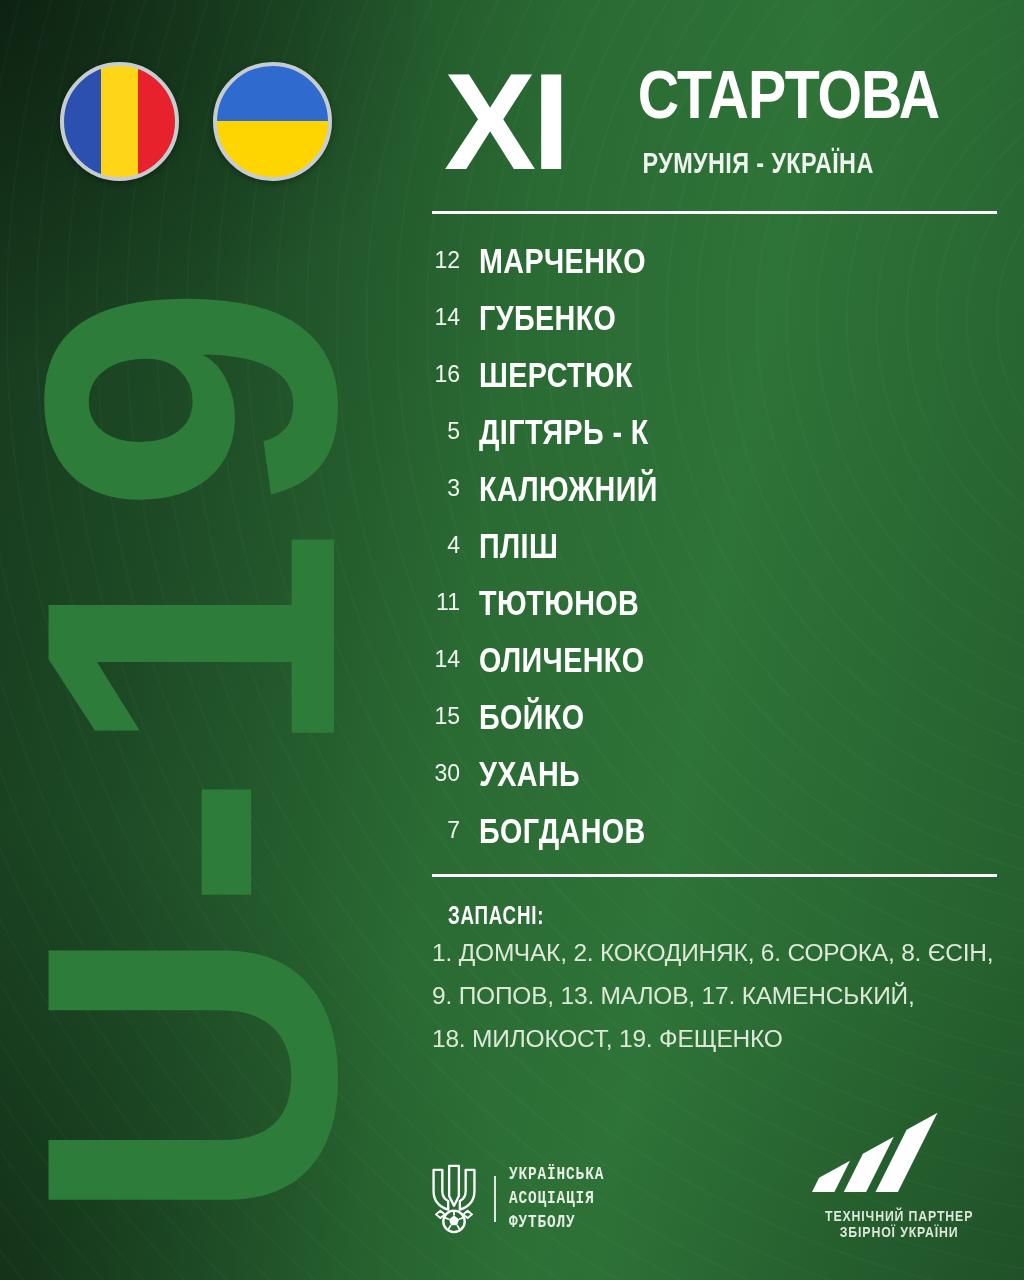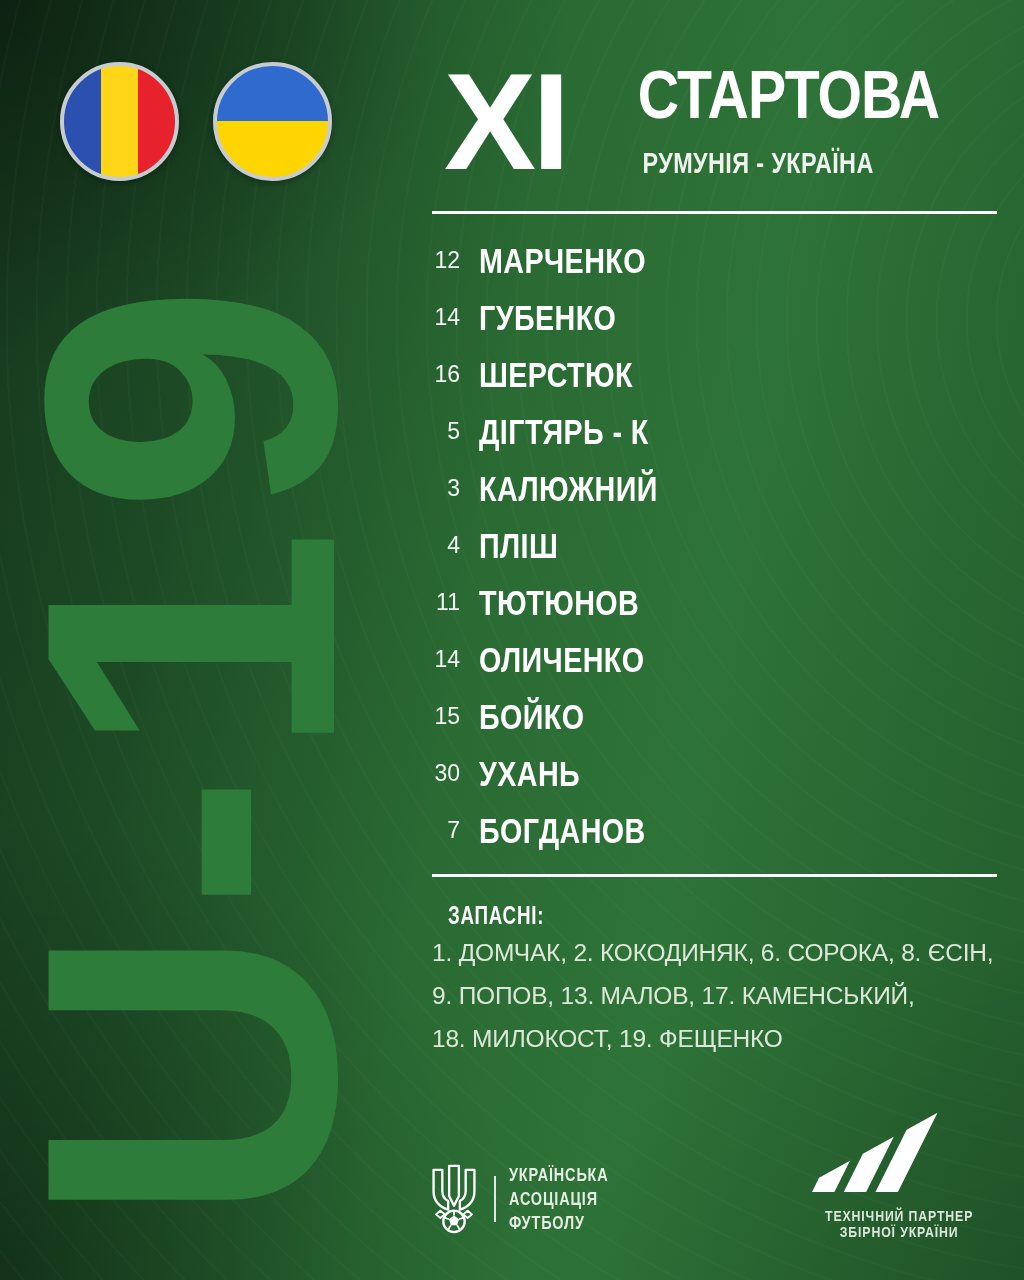--- a/index.html
+++ b/index.html
@@ -42,21 +42,21 @@
   .rule{position:absolute;left:432px;width:565px;height:3px;background:#fdfdfd;z-index:2;}
   .rule1{top:211px;} .rule2{top:874px;}
   .players{position:absolute;left:410px;top:232px;z-index:2;}
   .prow{display:flex;align-items:center;height:57px;}
   .num{width:50px;text-align:right;font-size:23px;font-weight:400;color:#f2f5f1;line-height:57px;}
   .pname{margin-left:19px;font-size:35px;font-weight:700;color:#fff;line-height:57px;
     letter-spacing:0.5px;transform:scaleX(0.82);transform-origin:left center;display:inline-block;white-space:nowrap;}
   .subs-label{left:432px;top:903px;font-size:25px;font-weight:700;letter-spacing:1px;transform:scaleX(0.75);}
   .subs{position:absolute;left:432px;top:931px;z-index:2;color:#dde8d8;
     font-size:24.5px;font-weight:400;line-height:43px;letter-spacing:-0.2px;white-space:nowrap;}
-  .uaf{position:absolute;left:426px;top:1163px;display:flex;align-items:center;z-index:2;}
+  .uaf{position:absolute;left:426px;top:1163px;display:flex;align-items:center;z-index:2;font-family:Liberation Mono, monospace;}
   .uaf-divider{width:2px;height:46px;background:rgba(255,255,255,0.85);margin:0 13px 0 12px;}
   .uaf-text{font-size:18.5px;font-weight:700;letter-spacing:1.1px;line-height:24px;
     color:#e6ede3;transform:scaleX(0.78);transform-origin:left center;white-space:nowrap;}
   .partner{position:absolute;left:812px;top:1108px;width:145px;display:flex;flex-direction:column;align-items:flex-start;z-index:2;}
   .partner-text{margin-top:17px;font-size:14.5px;font-weight:600;letter-spacing:1px;line-height:15.5px;
     text-align:center;color:#dde7da;transform:scaleX(0.85);transform-origin:center top;white-space:nowrap;}
   svg{display:block;}
 </style>
 </head>
 <body>

